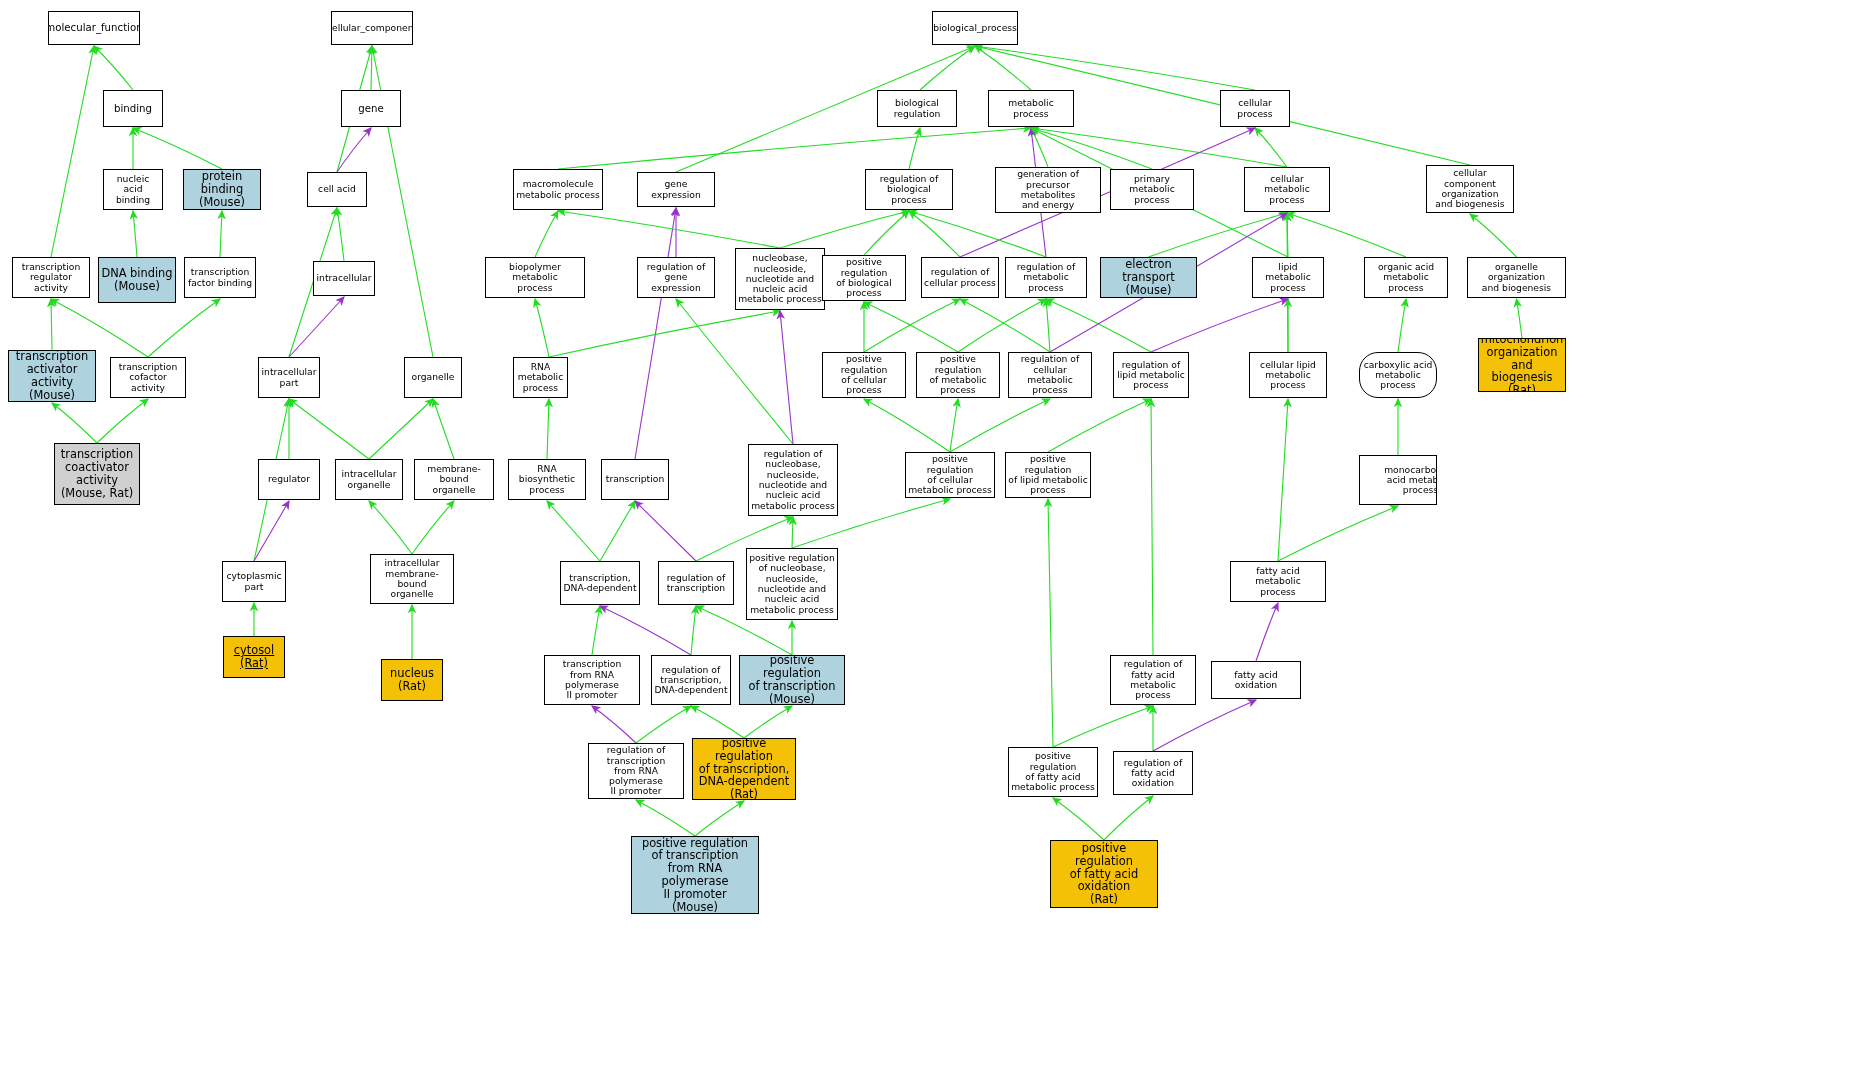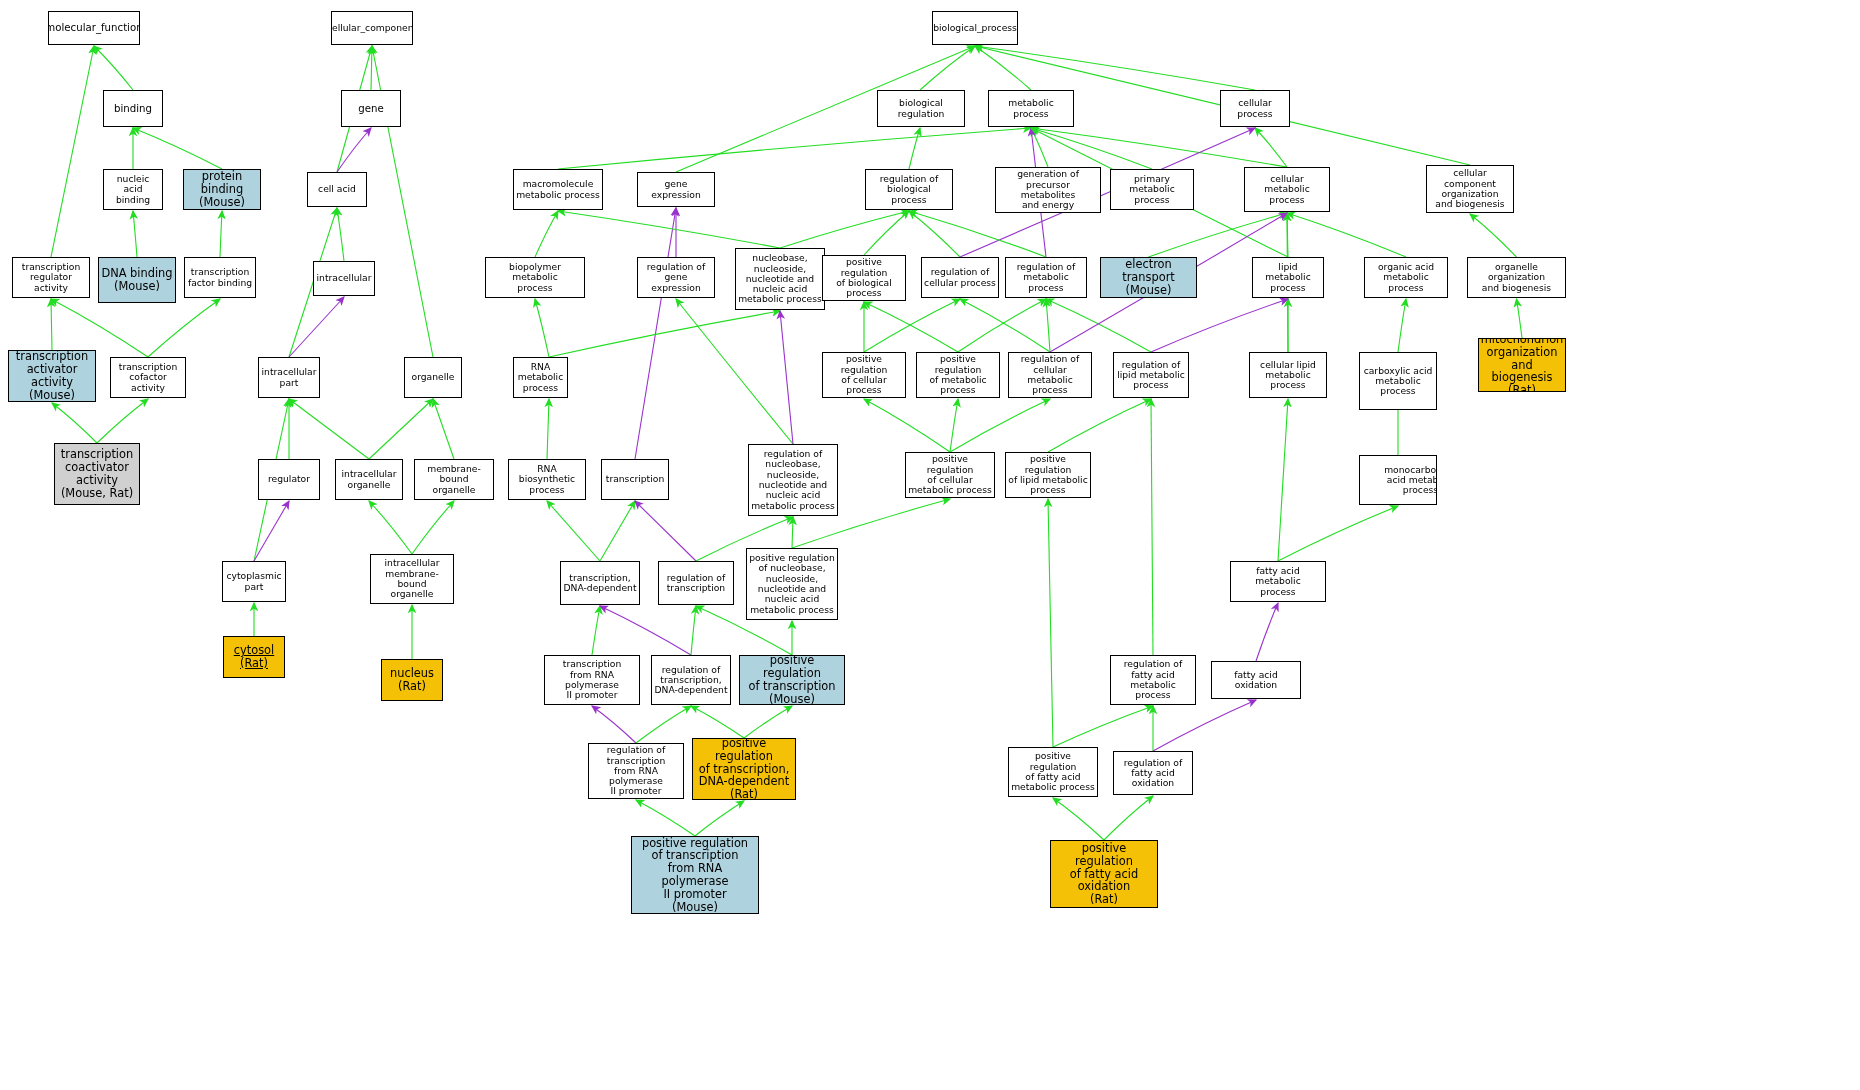--- a/index.html
+++ b/index.html
@@ -146,21 +146,21 @@
       </div>
       <div class="node f9" style="left: 932px; top: 11px; width: 86px; height: 34px;">
         <span>biological_process</span>
       </div>
       <div class="node f10" style="left: 103px; top: 90px; width: 60px; height: 37px;">
         <span>binding</span>
       </div>
       <div class="node f10" style="left: 341px; top: 90px; width: 60px; height: 37px;">
         <span>gene</span>
       </div>
-      <div class="node f9" style="left: 877px; top: 90px; width: 88px; height: 37px;">
+      <div class="node f9" style="left: 877px; top: 90px; width: 80px; height: 37px;">
         <span>biological regulation</span>
       </div>
       <div class="node f9" style="left: 988px; top: 90px; width: 86px; height: 37px;">
         <span>metabolic process</span>
       </div>
       <div class="node f9" style="left: 1220px; top: 90px; width: 70px; height: 37px;">
         <span>cellular process</span>
       </div>
       <div class="node f9" style="left: 103px; top: 169px; width: 60px; height: 41px;">
         <span>nucleic acid<br>binding</span>
@@ -257,21 +257,21 @@
       </div>
       <div class="node f9" style="left: 1008px; top: 352px; width: 84px; height: 46px;">
         <span>regulation of<br>cellular metabolic<br>process</span>
       </div>
       <div class="node f9" style="left: 1113px; top: 352px; width: 76px; height: 46px;">
         <span>regulation of<br>lipid metabolic<br>process</span>
       </div>
       <div class="node f9" style="left: 1249px; top: 352px; width: 78px; height: 46px;">
         <span>cellular lipid<br>metabolic process</span>
       </div>
-      <div class="node f9" style="left: 1359px; top: 352px; width: 78px; height: 58px;">
+      <div class="node f9" style="left: 1359px; top: 352px; width: 78px; height: 46px; border-radius: 19px;">
         <span>carboxylic acid<br>metabolic process</span>
       </div>
       <div class="node f11 gold" style="left: 1478px; top: 338px; width: 88px; height: 54px;">
         <span>mitochondrion<br>organization<br>and biogenesis<br>(Rat)</span>
       </div>
       <div class="node f11 grey" style="left: 54px; top: 443px; width: 86px; height: 62px;">
         <span>transcription<br>coactivator<br>activity<br>(Mouse, Rat)</span>
       </div>
       <div class="node f9" style="left: 258px; top: 459px; width: 62px; height: 41px;">
         <span>regulator</span>

